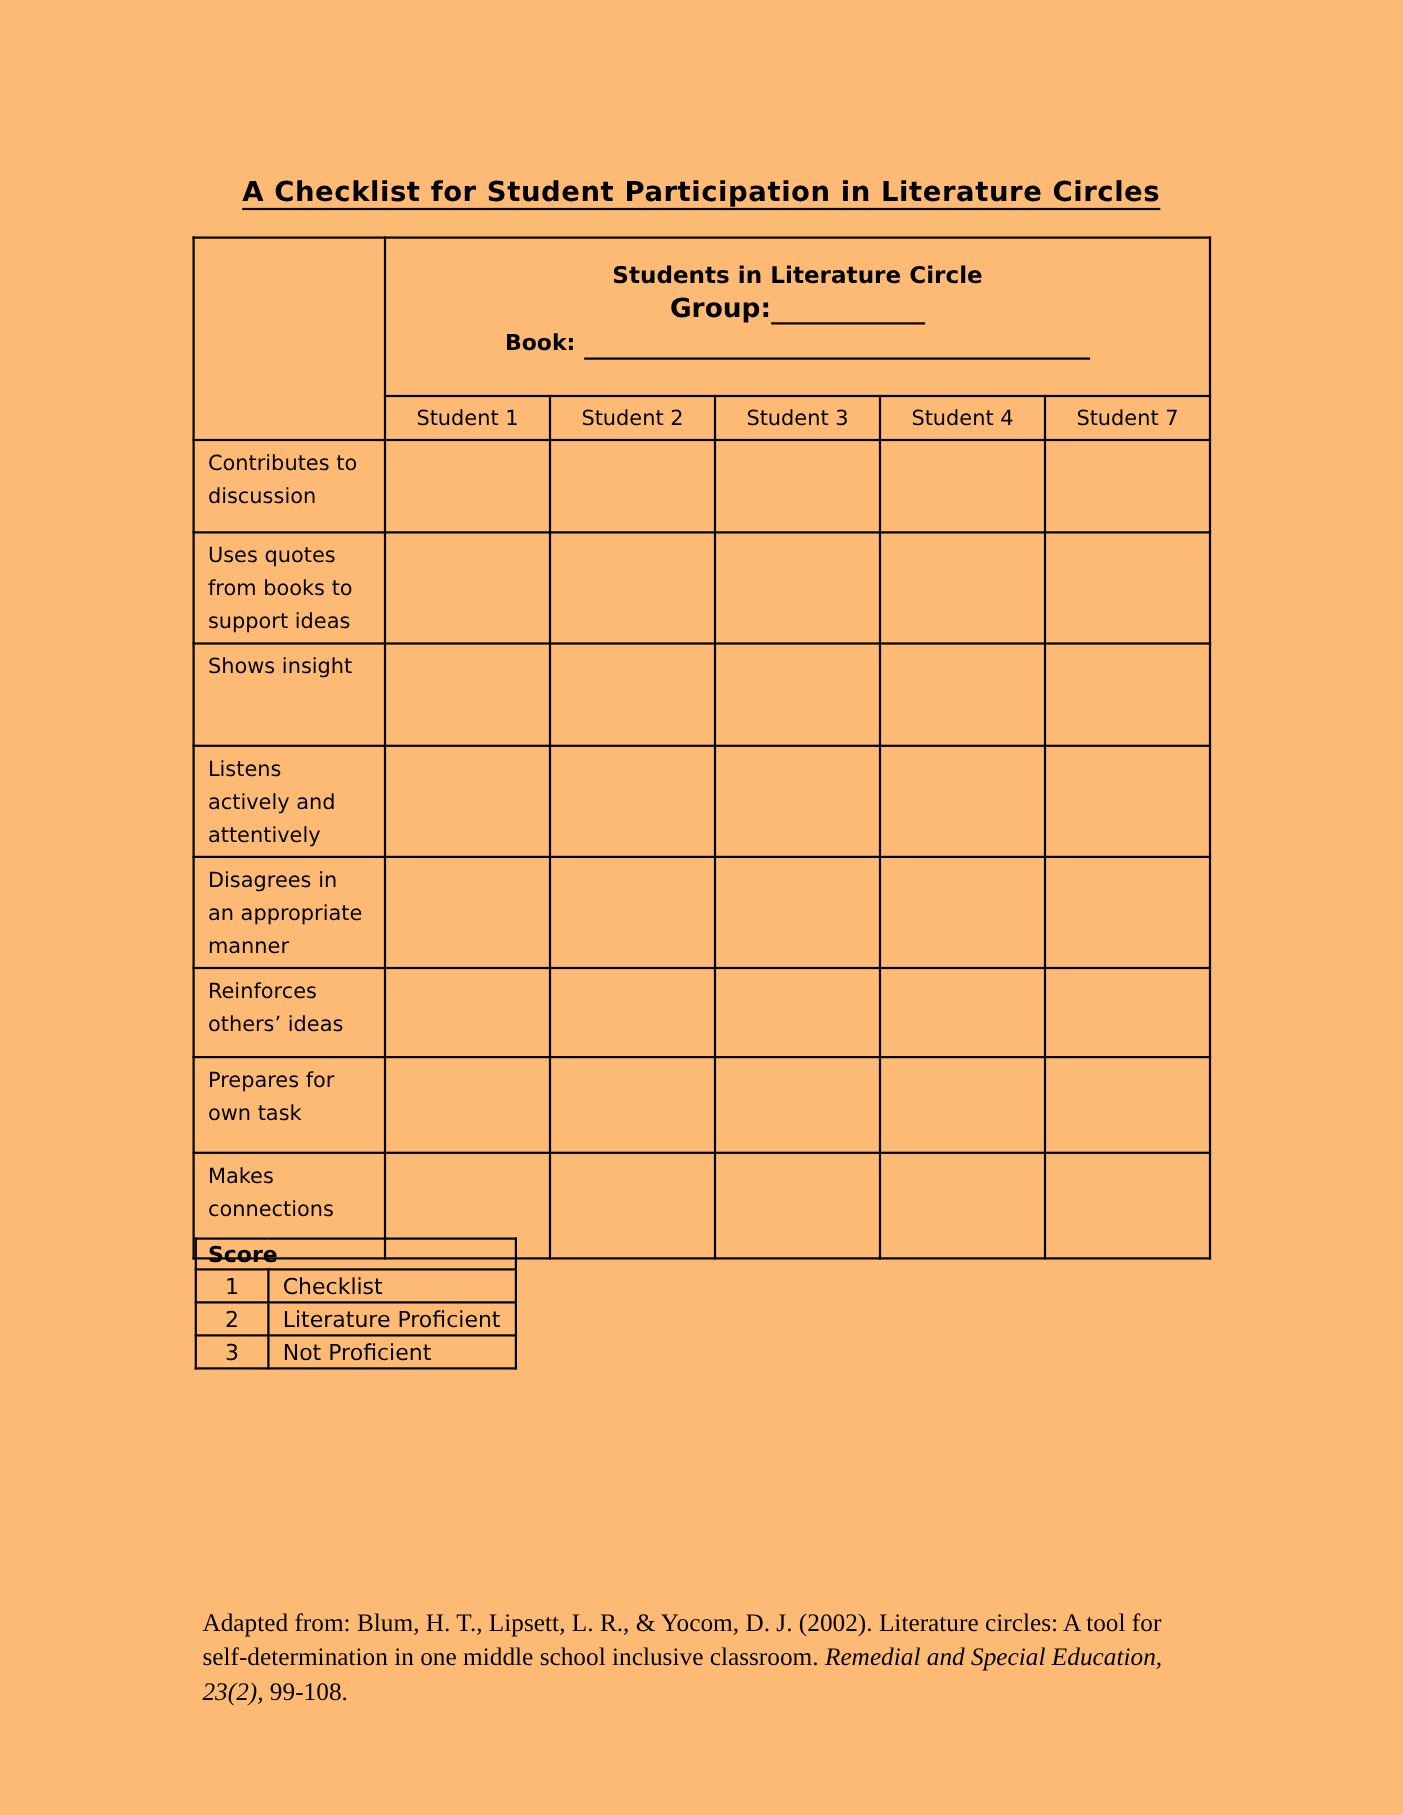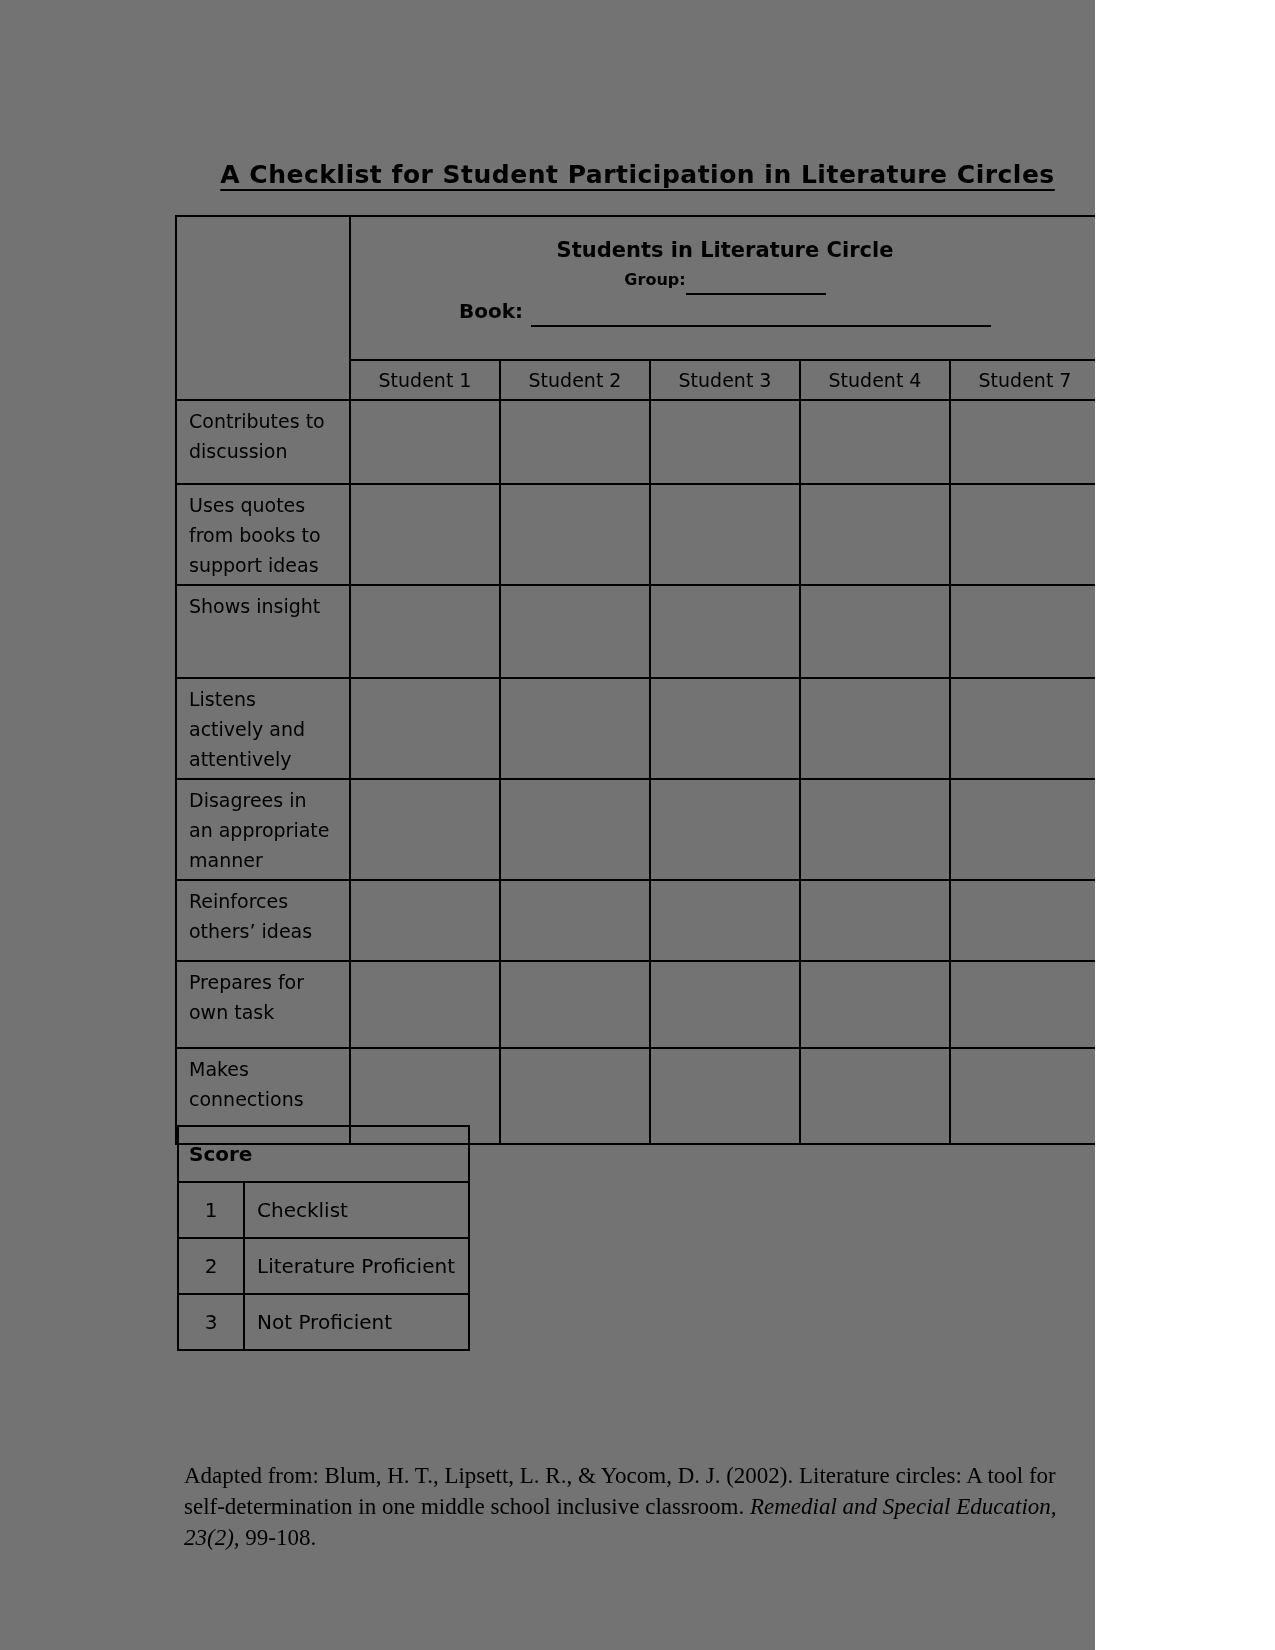--- a/index.html
+++ b/index.html
@@ -1,21 +1,21 @@
 <!DOCTYPE html>
 <html><head>
 <meta charset="utf-8">
 <style>
   * { box-sizing: border-box; }
   html, body { margin: 0; padding: 0; background: #ffffff; }
   .page {
     position: relative;
-    width: 1095px;
+    width: 1275px;
     height: 1650px;
-    background: #737373;
+    background: #fdba74;
     color: #000000;
     font-family: "DejaVu Sans", "Liberation Sans", sans-serif;
     overflow: hidden;
   }
 
   
   .doc-title {
     position: absolute;
     top: 160px;
     left: 0;
@@ -50,21 +50,21 @@
 
   .row-merged-header { height: 144px; }
   .row-student-header { height: 34px; }
 
   .group-header-cell { text-align: center; padding-top: 18px !important; }
   .gh-title {
     font-size: 21px;
     font-weight: bold;
     line-height: 30px;
   }
-  .gh-group { font-size: 16px; font-weight: bold; line-height: 30px; }
+  .gh-group { font-size: 24px; font-weight: bold; line-height: 30px; }
   .gh-book  { font-size: 20px; font-weight: bold; line-height: 32px; }
   .blank-line {
     display: inline-block;
     border-bottom: 2px solid #000000;
     height: 20px;
     vertical-align: bottom;
   }
   .blank-group { width: 140px; }
   .blank-book  { width: 460px; margin-left: 8px; }
 
@@ -95,21 +95,21 @@
   .score-table {
     position: absolute;
     left: 177px;
     top: 1125px;
     width: 291px;
     table-layout: fixed;
   }
   .score-table td {
     border: 2px solid #000000;
     font-size: 20px;
-    padding: 15px 6px;
+    padding: 1px 6px;
     vertical-align: middle;
   }
   .score-table col.s-num { width: 66px; }
   .score-table col.s-txt { width: 225px; }
   .score-head-cell { font-weight: bold; padding-left: 10px !important; }
   .score-table tr { height: 30px; }
   .score-table tr.score-head-row { height: 28px; }
   .score-num { text-align: center; }
   .score-label { padding-left: 12px !important; }
 

